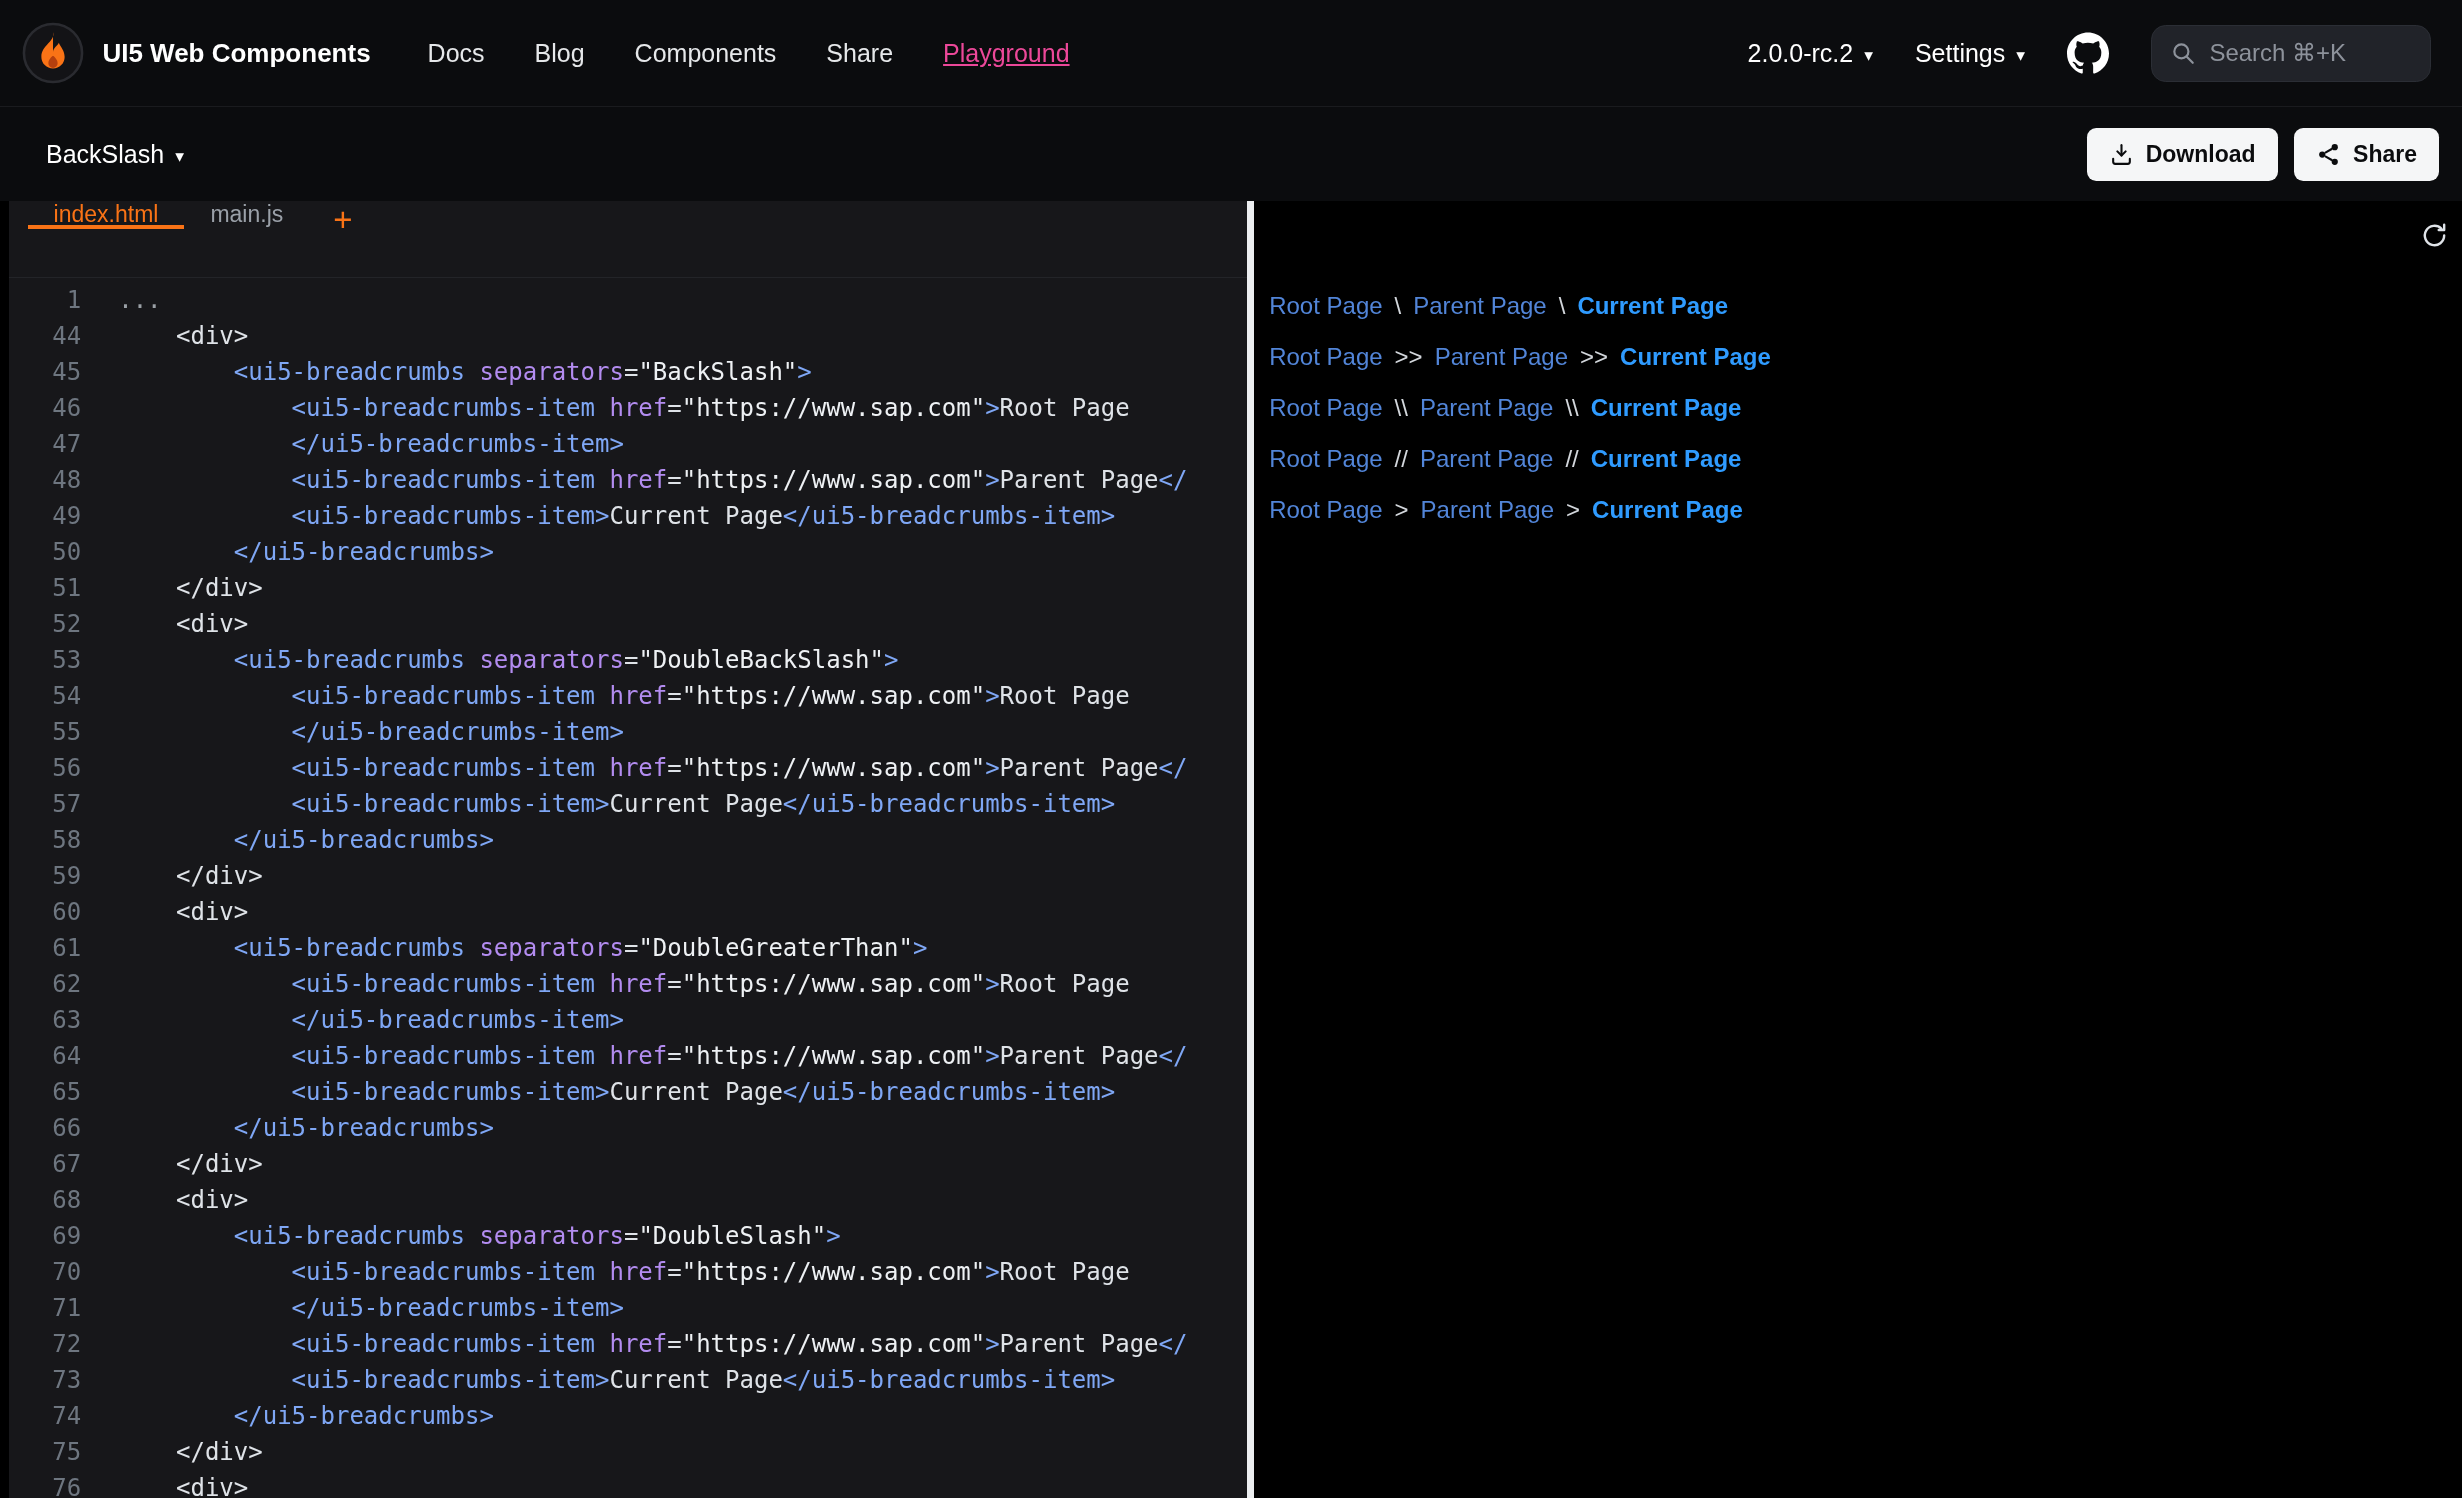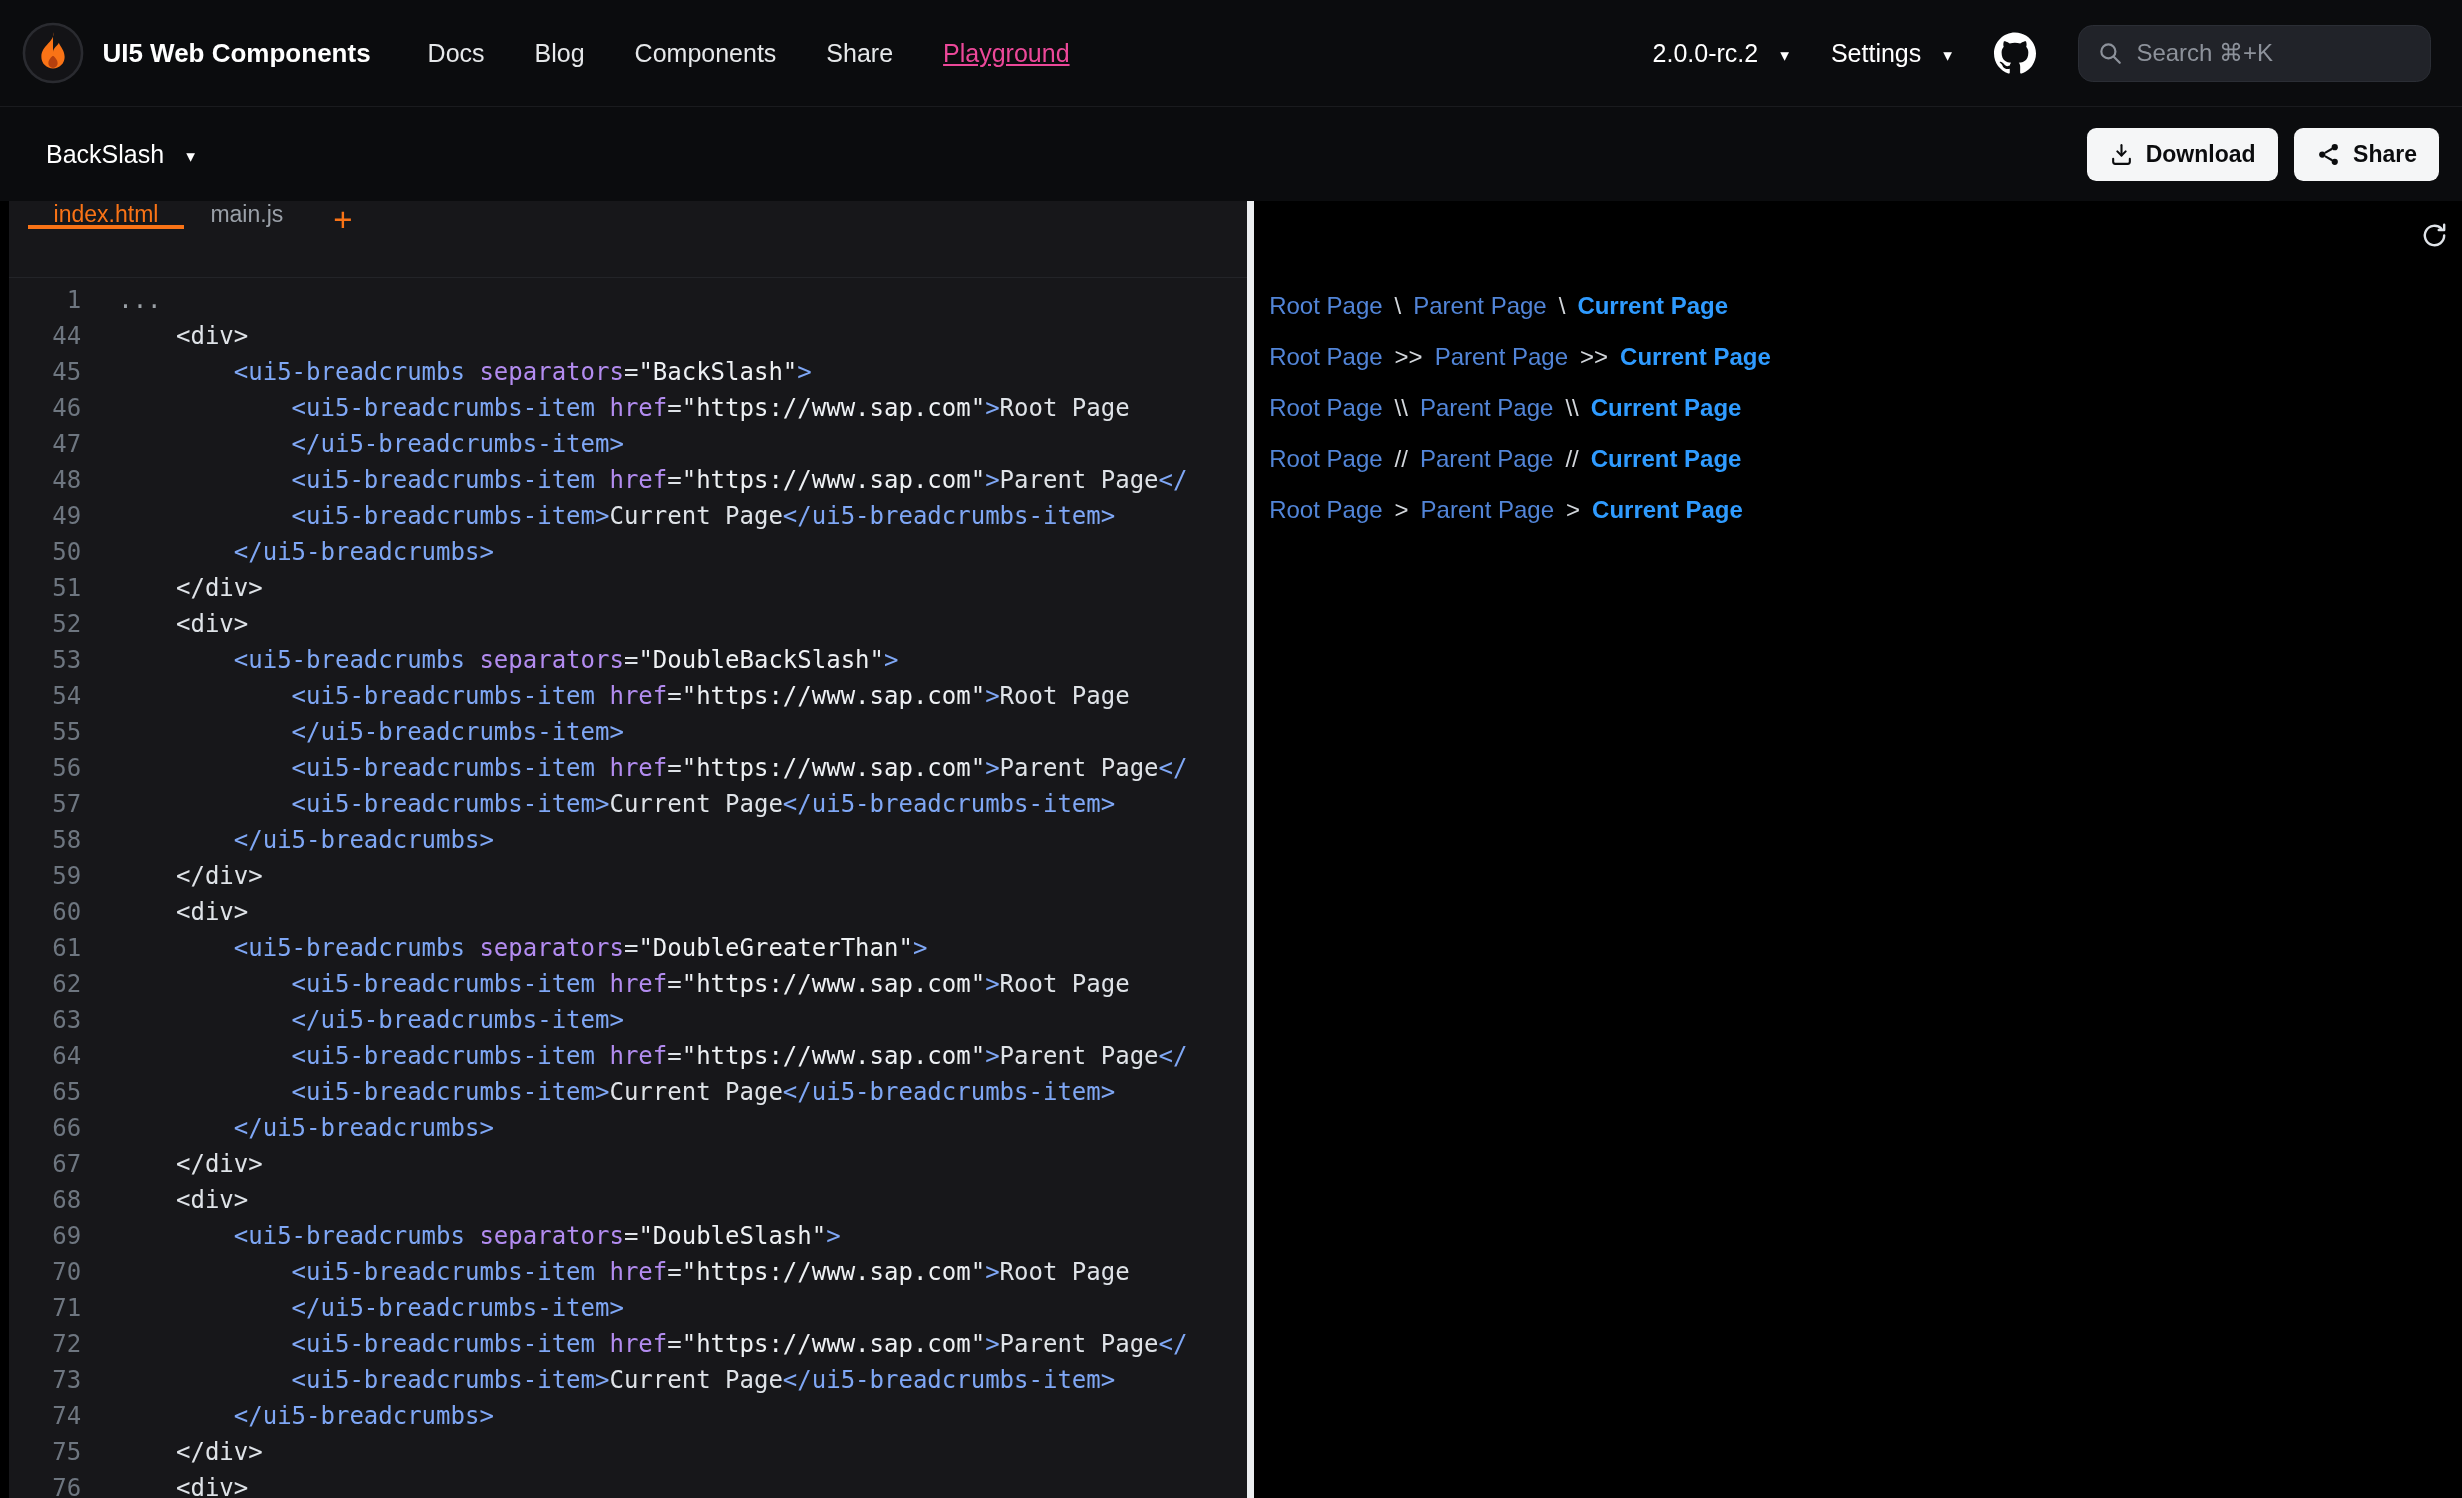--- a/index.html
+++ b/index.html
@@ -18,25 +18,25 @@
     display: flex;
     align-items: center;
     padding: 0 31px 0 22px;
   }
   .logo { width: 62px; height: 62px; flex: none; display: flex; cursor: pointer; }
   .brand-title { color: #ffffff; font-weight: 700; font-size: 26px; margin-left: 18.4px; white-space: nowrap; }
   .nav { display: flex; align-items: center; gap: 50px; margin-left: 57px; }
   .nav-link { font-size: 25px; color: #e6e8ea; cursor: pointer; white-space: nowrap; }
   .nav-link.active { color: #ec4899; text-decoration: underline; }
   .nav-right { margin-left: auto; display: flex; align-items: center; gap: 42px; }
-  .dropdown { display: flex; align-items: center; gap: 22px; color: #ffffff; font-size: 25px; cursor: pointer; white-space: nowrap; }
+  .dropdown { display: flex; align-items: center; gap: 11px; color: #ffffff; font-size: 25px; cursor: pointer; white-space: nowrap; }
   .caret { font-size: 17.4px; color: #ffffff; transform: translateY(1.8px); }
   .github { width: 42px; height: 42px; display: flex; cursor: pointer; }
   .search {
-    width: 353px; height: 57px;
+    width: 280px; height: 57px;
     background: #212329;
     border: 0.9px solid #2b2e35;
     border-radius: 14.7px;
     display: flex; align-items: center; gap: 13px;
     padding: 0 18.4px;
     color: #8d929b; font-size: 24px;
     cursor: text;
   }
 
   

